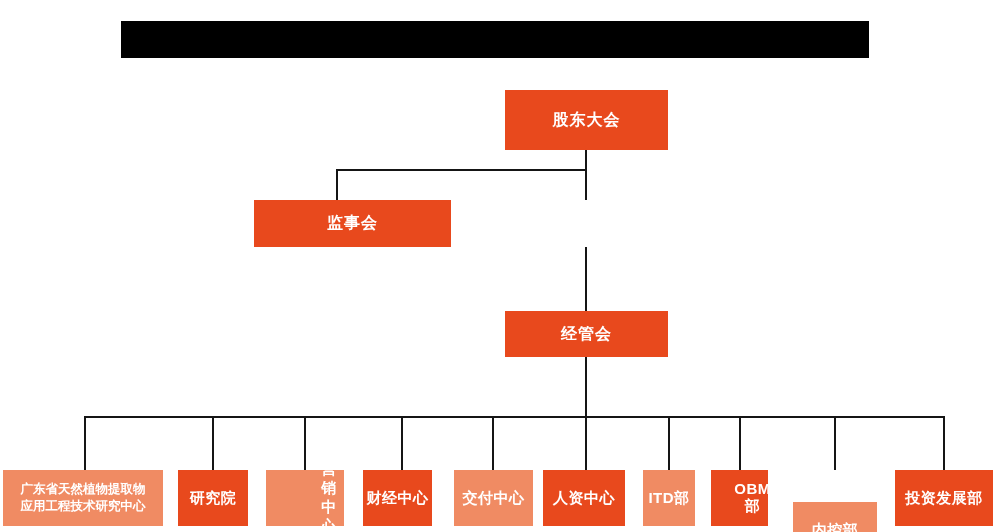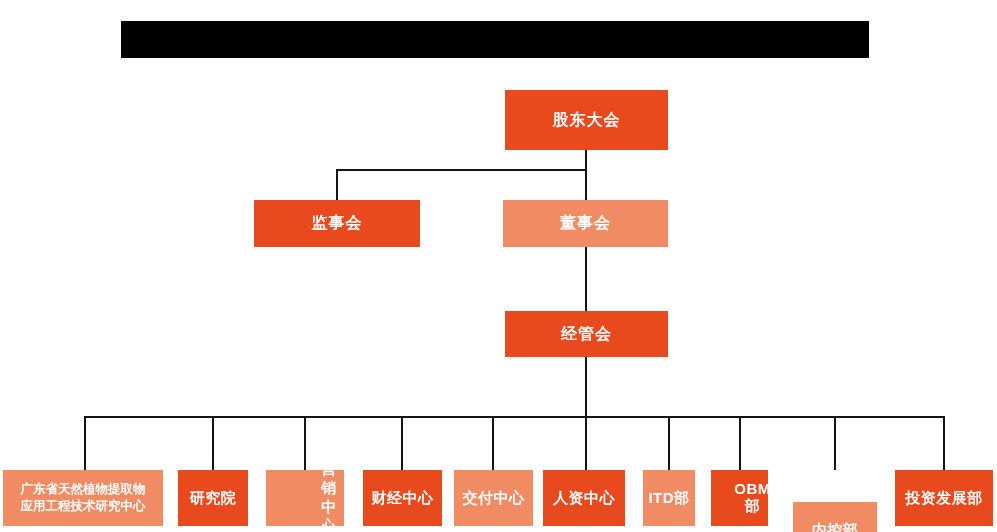--- a/index.html
+++ b/index.html
@@ -55,29 +55,28 @@
   <div class="line" style="left:401px; top:416px; width:2px; height:54px;"></div>
   <div class="line" style="left:492px; top:416px; width:2px; height:54px;"></div>
   <div class="line" style="left:585px; top:416px; width:2px; height:54px;"></div>
   <div class="line" style="left:668px; top:416px; width:2px; height:54px;"></div>
   <div class="line" style="left:739px; top:416px; width:2px; height:54px;"></div>
   <div class="line" style="left:834px; top:416px; width:2px; height:54px;"></div>
   <div class="line" style="left:943px; top:416px; width:2px; height:54px;"></div>
 
   <div class="node dark lvl-main" style="left:505px; top:90px; width:163px; height:60px;">股东大会</div>
 
-  <div class="node dark lvl-main" style="left:254px; top:200px; width:166px; height:47px;">监事会</div>
-  <div class="node light lvl-main" style="left:503px; top:200px; width:165px; height:47px;">董事会</div>
+  <div class="node dark lvl-main" style="left:254px; top:200px; width:197px; height:47px;">监事会</div>
 
   <div class="node dark lvl-main" style="left:505px; top:311px; width:163px; height:46px;">经管会</div>
 
   <div class="node light lvl-bottom lvl-bottom-small" style="left:3px; top:470px; width:160px; height:56px;">广东省天然植物提取物应用工程技术研究中心</div>
   <div class="node dark lvl-bottom" style="left:178px; top:470px; width:70px; height:56px;">研究院</div>
   <div class="node light lvl-bottom" style="left:266px; top:470px; width:78px; height:56px;padding-left:48px;">营销中心</div>
-  <div class="node dark lvl-bottom" style="left:363px; top:470px; width:79px; height:56px;">财经中心</div>
+  <div class="node dark lvl-bottom" style="left:363px; top:470px; width:69px; height:56px;">财经中心</div>
   <div class="node light lvl-bottom" style="left:454px; top:470px; width:79px; height:56px;">交付中心</div>
   <div class="node dark lvl-bottom" style="left:543px; top:470px; width:82px; height:56px;">人资中心</div>
   <div class="node light lvl-bottom" style="left:643px; top:470px; width:52px; height:56px;">ITD部</div>
   <div class="node dark lvl-bottom" style="left:711px; top:470px; width:57px; height:56px;padding-left:26px;">OBM部</div>
   <div class="node light lvl-bottom" style="left:793px; top:470px; width:84px; height:56px;margin-top:32px;">内控部</div>
   <div class="node dark lvl-bottom" style="left:895px; top:470px; width:98px; height:56px;">投资发展部</div>
 
 </div>
 
 </body></html>

